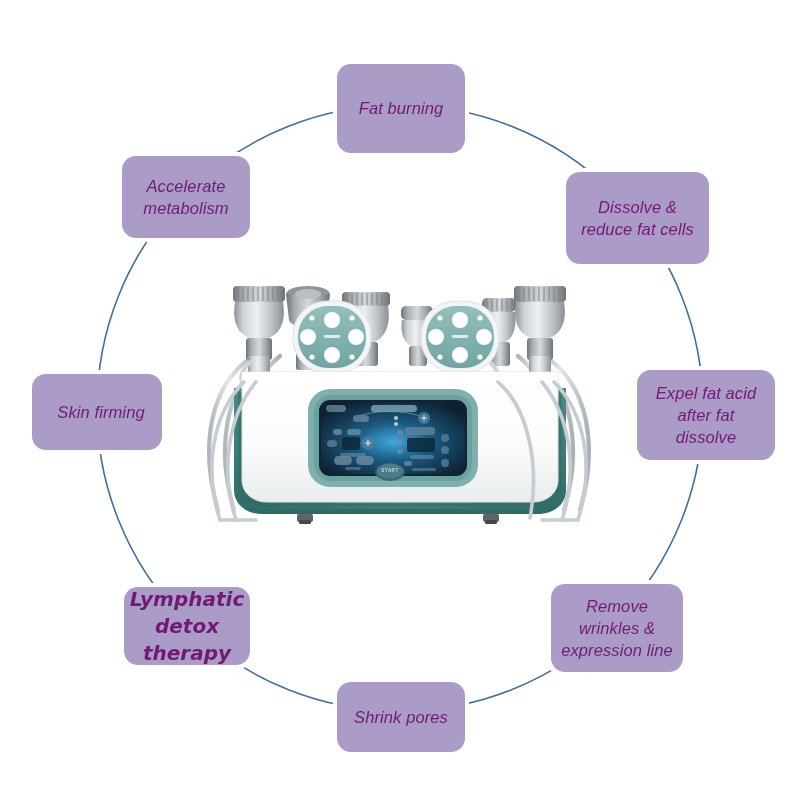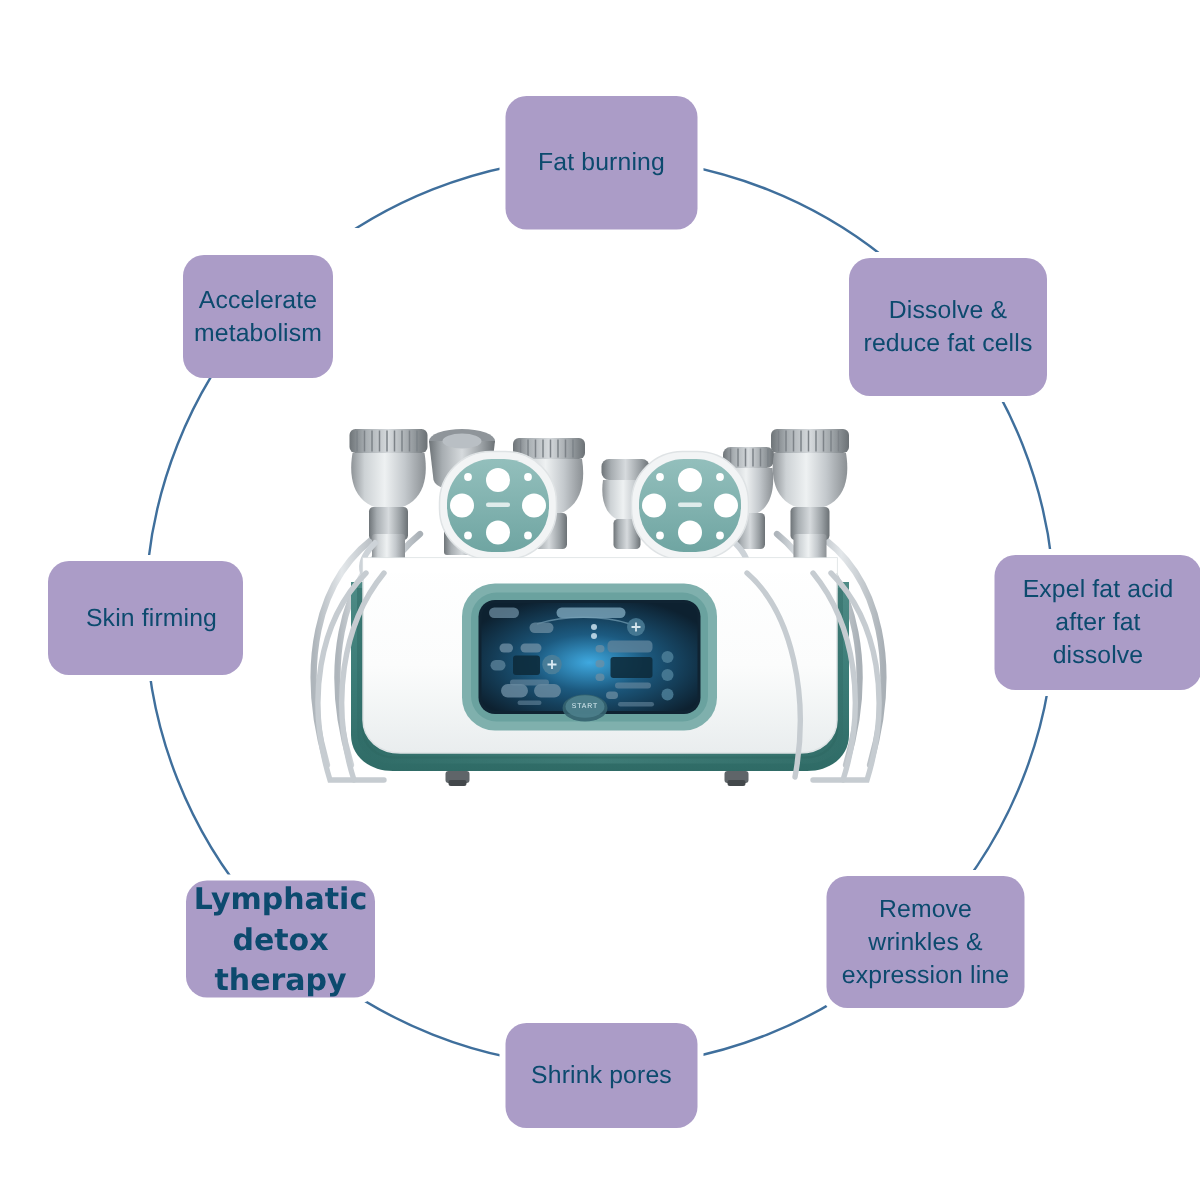--- a/index.html
+++ b/index.html
@@ -29,44 +29,45 @@
     width: 800px;
     height: 800px;
   }
 
   
   .chip {
     position: absolute;
     box-sizing: border-box;
     background: #ab9cc7;
     border-radius: 14px;
-    color: #0c4a6e;
+    color: #701a75;
     display: flex;
     align-items: center;
     justify-content: center;
     text-align: center;
     font-size: 16.5px;
     line-height: 1.35;
     letter-spacing: 0.1px;
     padding: 6px 8px;
     font-family: "Liberation Sans", sans-serif;
+    font-style: italic;
   }
   .chip.bold {
     font-weight: bold;
     font-family: "DejaVu Sans", sans-serif;
     font-size: 20px;
     letter-spacing: 0px;
   }
   .chip span { display: block; white-space: pre-line; }
 
   
   #chip-fat-burning      { left: 337px; top: 64px;  width: 128px; height: 89px; }
-  #chip-accelerate       { left: 122px; top: 156px; width: 100px; height: 82px; margin-top: 14px; }
-  #chip-dissolve         { left: 566px; top: 172px; width: 132px; height: 92px; }
-  #chip-expel            { left: 663px; top: 370px; width: 138px; height: 90px; }
+  #chip-accelerate       { left: 122px; top: 156px; width: 128px; height: 82px; }
+  #chip-dissolve         { left: 566px; top: 172px; width: 143px; height: 92px; }
+  #chip-expel            { left: 637px; top: 370px; width: 138px; height: 90px; }
   #chip-remove-wrinkles  { left: 551px; top: 584px; width: 132px; height: 88px; }
   #chip-shrink-pores     { left: 337px; top: 682px; width: 128px; height: 70px; }
   #chip-lymphatic        { left: 124px; top: 587px; width: 126px; height: 78px; }
   #chip-skin-firming     { left: 32px;  top: 374px; width: 130px; height: 76px; padding-left: 16px; }
 
   
   #device {
     position: absolute;
     left: 190px;
     top: 258px;

